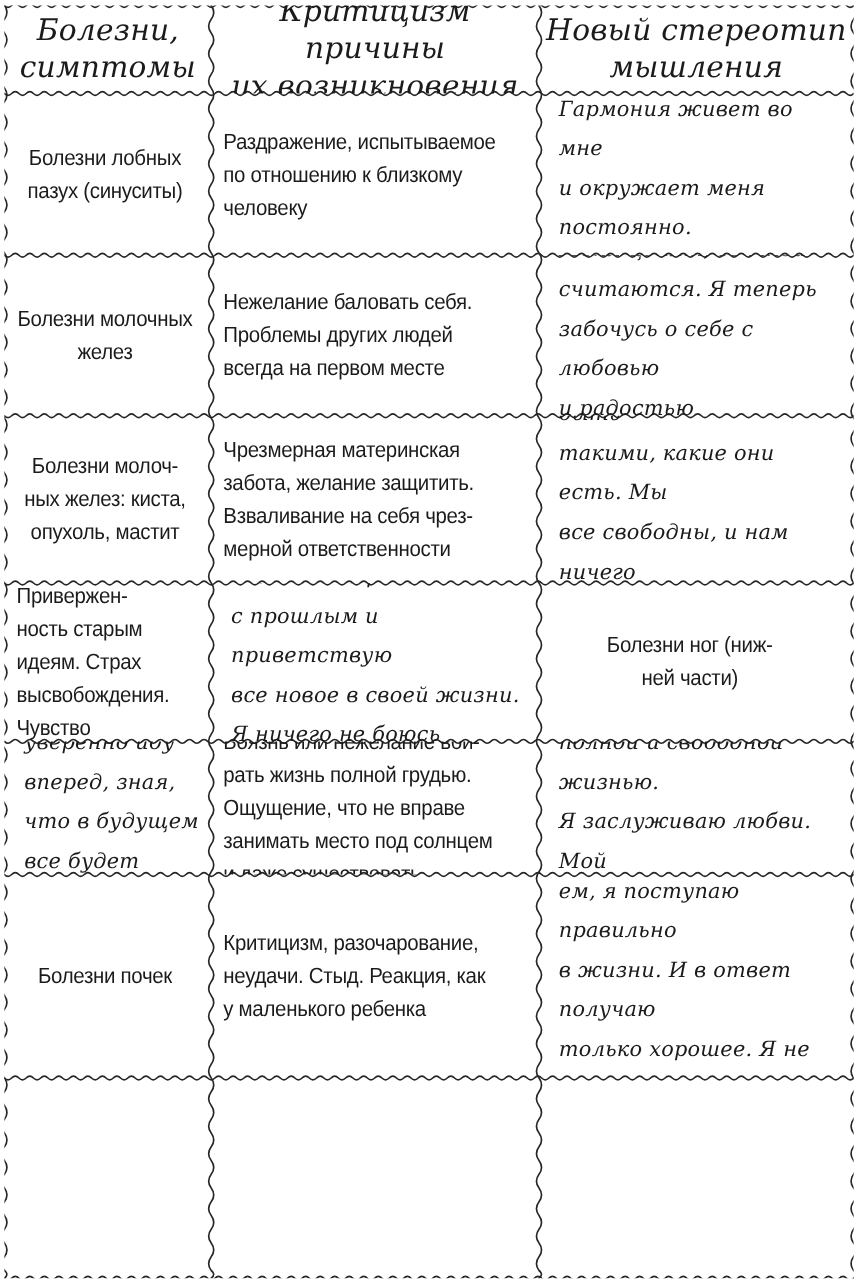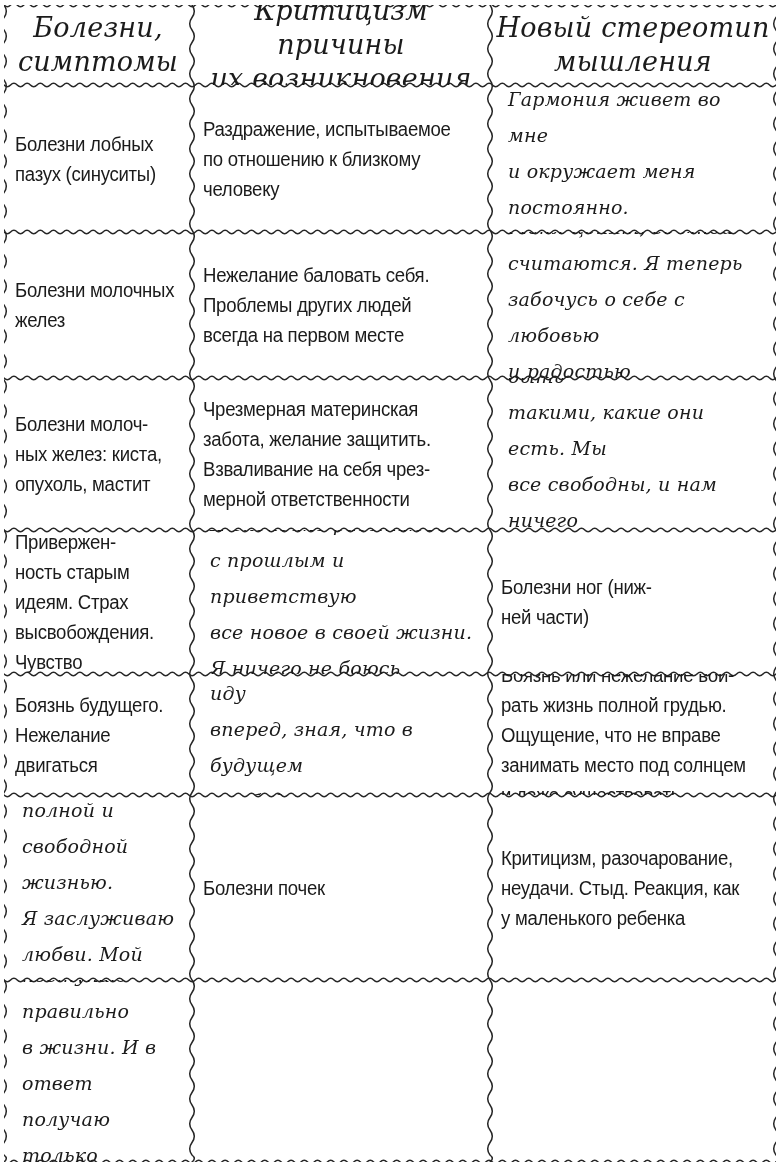--- a/index.html
+++ b/index.html
@@ -25,21 +25,21 @@
   }
   .txt{white-space:pre-line;}
   
   .sans .txt{
     font-family:"Liberation Sans", sans-serif;
     font-size:20px;line-height:30px;
     letter-spacing:-0.3px;
     transform:scaleX(.93);transform-origin:left center;
     width:107%;
   }
-  .c1{padding:6px 4px 6px 11px;}
+  .c1{padding:6px 4px 6px 11px;text-align:center;}
   .c2{padding:6px 6px 6px 11px;}
   
   .script .txt{
     font-family:"DejaVu Serif", serif;
     font-style:italic;
     font-size:19px;line-height:36px;
     letter-spacing:0.2px;
   }
   .c3{padding:8px 10px 20px 18px;}
   
@@ -153,24 +153,20 @@
       <div class="txt">Я спокойно расстаюсь
 с прошлым и приветствую
 все новое в своей жизни.
 Я ничего не боюсь</div>
     </div>
 
     <div class="cell sans c1">
       <div class="txt">Болезни ног (ниж-
 ней части)</div>
     </div>
-    <div class="cell sans c2">
-      <div class="txt">Боязнь будущего. Нежелание
-двигаться</div>
-    </div>
     <div class="cell script c3">
       <div class="txt">Я радостно и уверенно иду
 вперед, зная, что в будущем
 все будет хорошо</div>
     </div>
 
     <div class="cell sans c2">
       <div class="txt">Боязнь или нежелание вби-
 рать жизнь полной грудью.
 Ощущение, что не вправе

